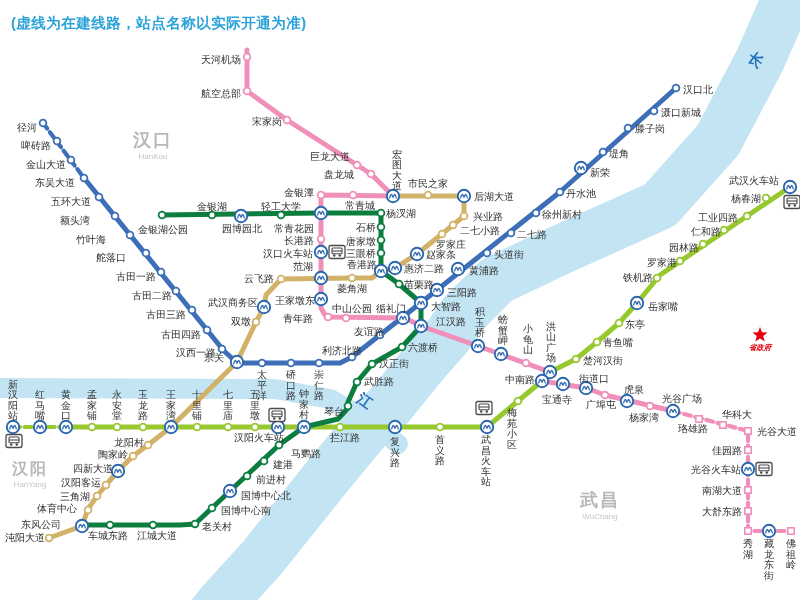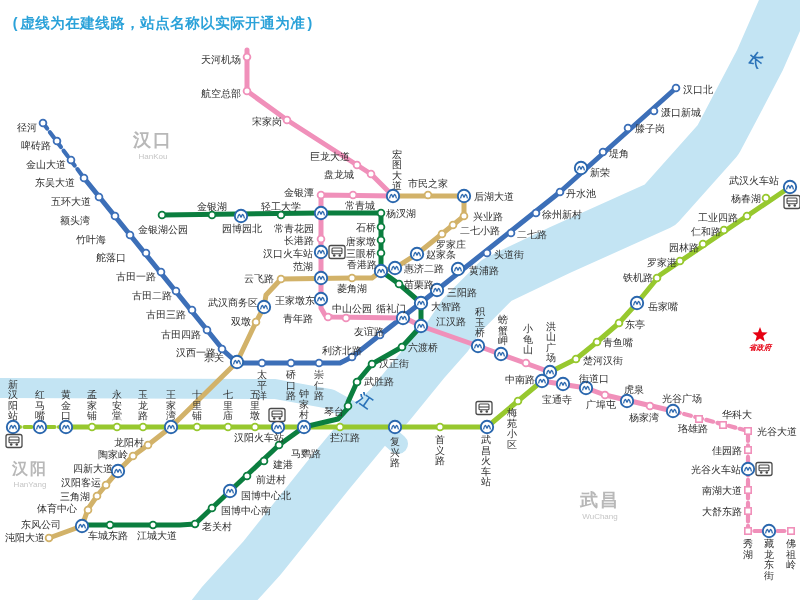--- a/index.html
+++ b/index.html
@@ -1,18 +1,18 @@
 <!DOCTYPE html>
 <html><head>
 <meta charset="utf-8">
 <style>
   html,body{margin:0;padding:0;background:#fff;}
   #map-wrap{position:relative;width:800px;height:600px;background:#fff;overflow:hidden;
     font-family:"Liberation Sans","DejaVu Sans",sans-serif;}
-  #map-title{position:absolute;left:11px;top:14px;font-size:14.5px;font-weight:bold;letter-spacing:.5px;font-family:Liberation Mono, monospace;}
+  #map-title{position:absolute;left:11px;top:14px;font-size:14.5px;font-weight:bold;letter-spacing:.5px;}
   svg text{font-family:"Liberation Sans","DejaVu Sans",sans-serif;}
   .stn-label{font-size:10px;fill:#2e2e2e;}
   .region-cjk{font-weight:bold;letter-spacing:2px;}
   .river-char{font-weight:bold;}
 </style>
 </head>
 <body>
 
 <div id="map-wrap">
   <svg id="map-svg" width="800" height="600" viewBox="0 0 800 600" xmlns="http://www.w3.org/2000/svg">

